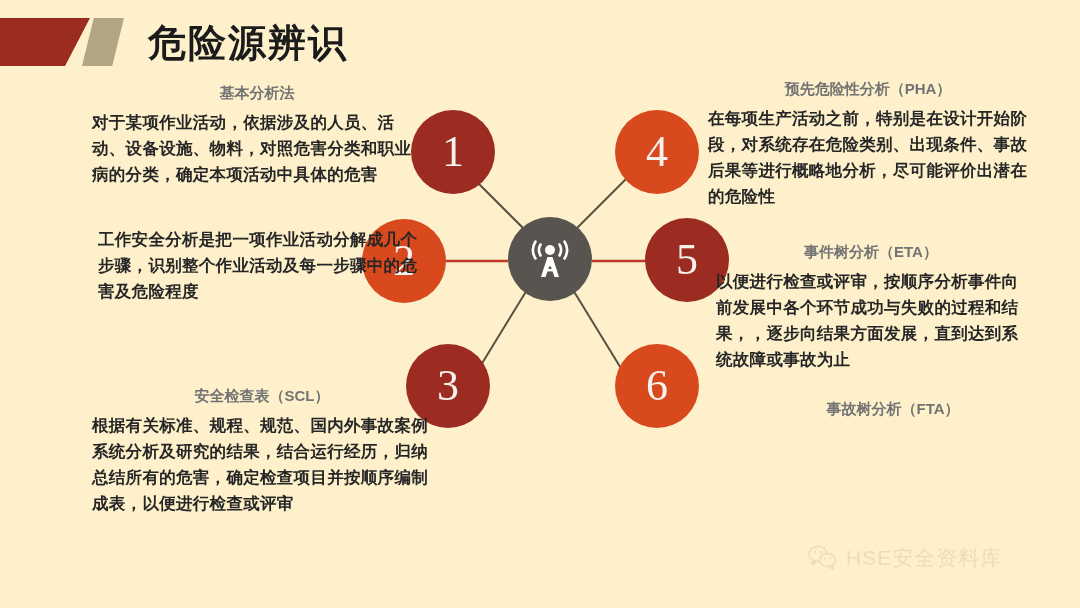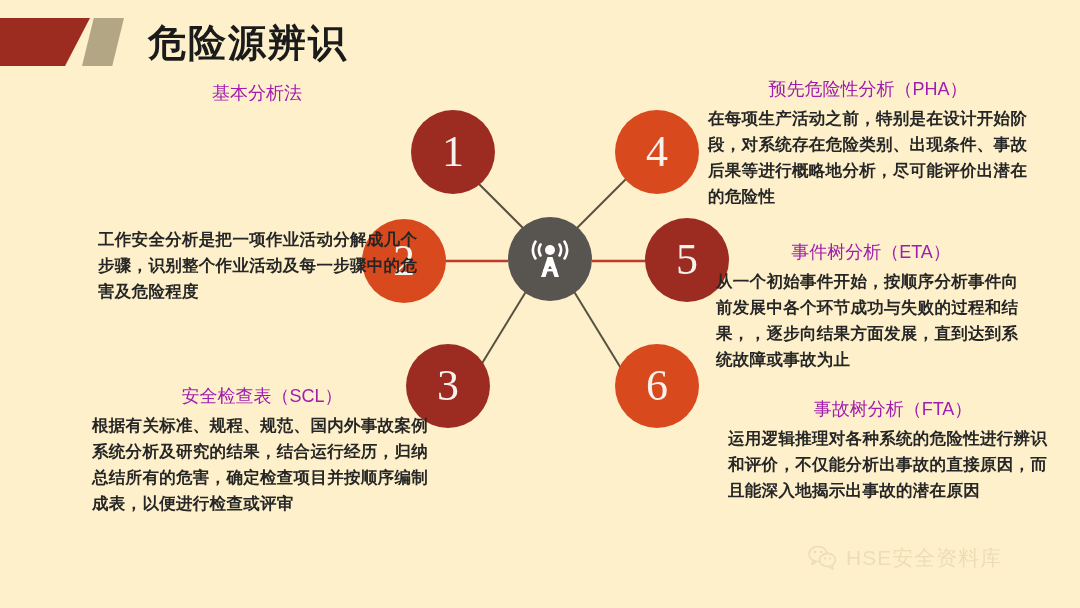--- a/index.html
+++ b/index.html
@@ -49,23 +49,23 @@
     line-height: 48px;
     white-space: nowrap;
   }
 
   
   .block {
     position: absolute;
     width: 330px;
   }
   .block .b-head {
-    font-size: 18px;
-    font-weight: normal;
-    color: #a21caf;
+    font-size: 15px;
+    font-weight: bold;
+    color: #737373;
     line-height: 26px;
     margin-bottom: 3px;
   }
   .block .b-body {
     font-size: 16.5px;
     font-weight: bold;
     color: #262626;
     line-height: 26px;
     letter-spacing: 0.3px;
   }
@@ -186,44 +186,44 @@
   </div>
   <div class="node dark" id="node-5">
     <span>5</span>
   </div>
   <div class="node light" id="node-6">
     <span>6</span>
   </div>
 
   <div class="block left" id="blk-basic">
     <div class="b-head">基本分析法</div>
+    <div class="b-body">对于某项作业活动，依据涉及的人员、活动、设备设施、物料，对照危害分类和职业病的分类，确定本项活动中具体的危害</div>
   </div>
 
   <div class="block left" id="blk-jsa">
     <div class="b-body">工作安全分析是把一项作业活动分解成几个步骤，识别整个作业活动及每一步骤中的危害及危险程度</div>
   </div>
 
   <div class="block right" id="blk-pha">
     <div class="b-head">预先危险性分析（PHA）</div>
     <div class="b-body">在每项生产活动之前，特别是在设计开始阶段，对系统存在危险类别、出现条件、事故后果等进行概略地分析，尽可能评价出潜在的危险性</div>
   </div>
 
   <div class="block left" id="blk-scl">
     <div class="b-head">安全检查表（SCL）</div>
     <div class="b-body">根据有关标准、规程、规范、国内外事故案例系统分析及研究的结果，结合运行经历，归纳总结所有的危害，确定检查项目并按顺序编制成表，以便进行检查或评审</div>
   </div>
 
   <div class="block right" id="blk-eta">
     <div class="b-head">事件树分析（ETA）</div>
-    <div class="b-body">从一个初始事件开始，按顺序分析事件向前发展中各个环节成功与失败的过程和结果，，逐步向结果方面发展，直到达到系统故障或事故为止</div>
+    <div class="b-body">以便进行检查或评审，按顺序分析事件向前发展中各个环节成功与失败的过程和结果，，逐步向结果方面发展，直到达到系统故障或事故为止</div>
   </div>
 
   <div class="block right" id="blk-fta">
     <div class="b-head">事故树分析（FTA）</div>
-    <div class="b-body">运用逻辑推理对各种系统的危险性进行辨识和评价，不仅能分析出事故的直接原因，而且能深入地揭示出事故的潜在原因</div>
   </div>
 
   <div class="watermark">
     <svg width="30" height="26" viewBox="0 0 30 26">
       <ellipse cx="10" cy="9" rx="9" ry="7.5" fill="none" stroke="#d8c89c" stroke-width="1.6"></ellipse>
       <path d="M5 15 L4 19.5 L8 17" fill="none" stroke="#d8c89c" stroke-width="1.6" stroke-linejoin="round"></path>
       <circle cx="7" cy="7" r="1.3" fill="#d8c89c"></circle>
       <circle cx="13" cy="7" r="1.3" fill="#d8c89c"></circle>
       <ellipse cx="19.5" cy="15" rx="8" ry="6.6" fill="#fdf0cb" stroke="#d8c89c" stroke-width="1.6"></ellipse>
       <path d="M24 20.5 L25 24 L21.5 22" fill="#fdf0cb" stroke="#d8c89c" stroke-width="1.6" stroke-linejoin="round"></path>

